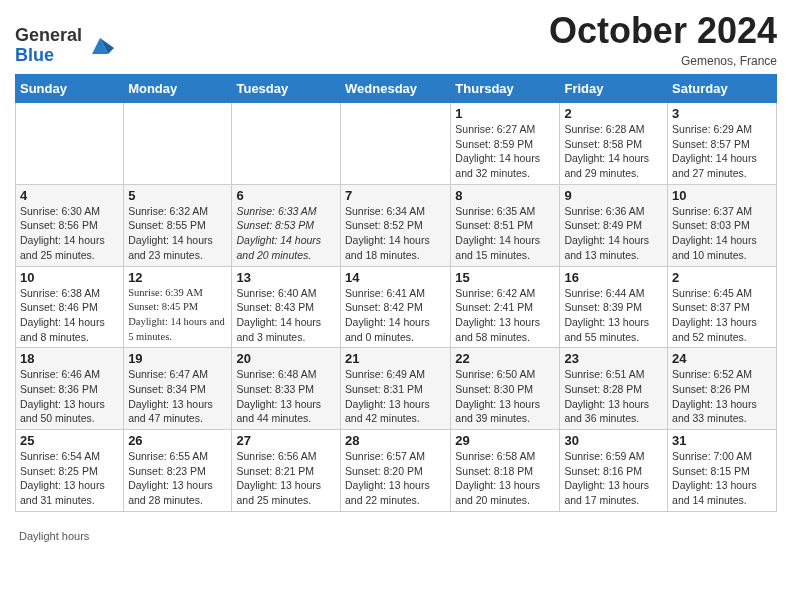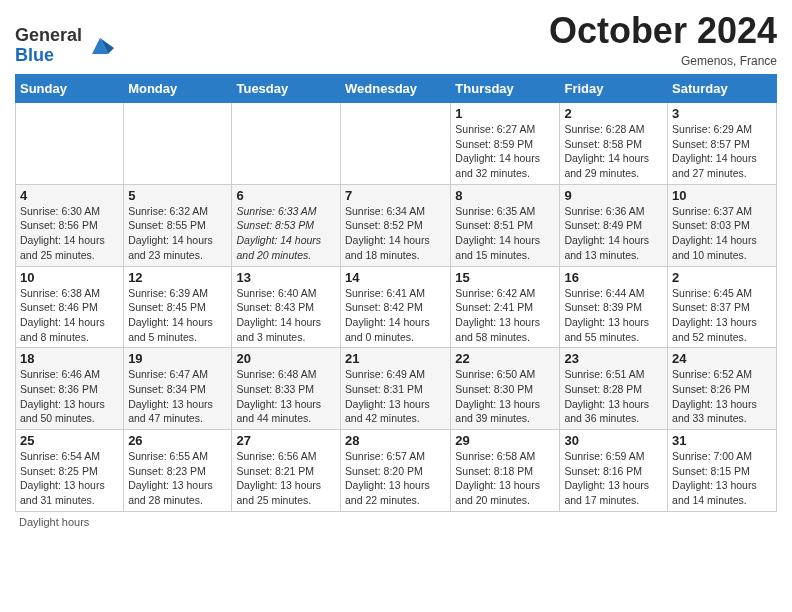--- a/index.html
+++ b/index.html
@@ -88,21 +88,21 @@
     }
     .day-info {
       color: #333;
       font-size: 10.5px;
       line-height: 1.4;
     }
     .empty-cell {
       background: #fff !important;
     }
     .footer {
-      margin-top: 4px;
+      margin-top: 18px;
       font-size: 11px;
       color: #555;
       text-align: left;
       padding-left: 4px;
     }
   </style>
 </head>
 <body>
 
 <div class="header-row">
@@ -205,21 +205,21 @@
       </tr>
       <tr>
         <td>
           <span class="day-num">10</span>
           <div class="day-info" style="white-space: pre-line;">Sunrise: 6:38 AM
 Sunset: 8:46 PM
 Daylight: 14 hours and 8 minutes.</div>
         </td>
         <td>
           <span class="day-num">12</span>
-          <div class="day-info" style="white-space: pre-line;">Sunrise: 6:39 AM
+          <div class="day-info" style="white-space: pre-line; font-family: Liberation Serif, serif;">Sunrise: 6:39 AM
 Sunset: 8:45 PM
 Daylight: 14 hours and 5 minutes.</div>
         </td>
         <td>
           <span class="day-num">13</span>
           <div class="day-info" style="white-space: pre-line;">Sunrise: 6:40 AM
 Sunset: 8:43 PM
 Daylight: 14 hours and 3 minutes.</div>
         </td>
         <td>

